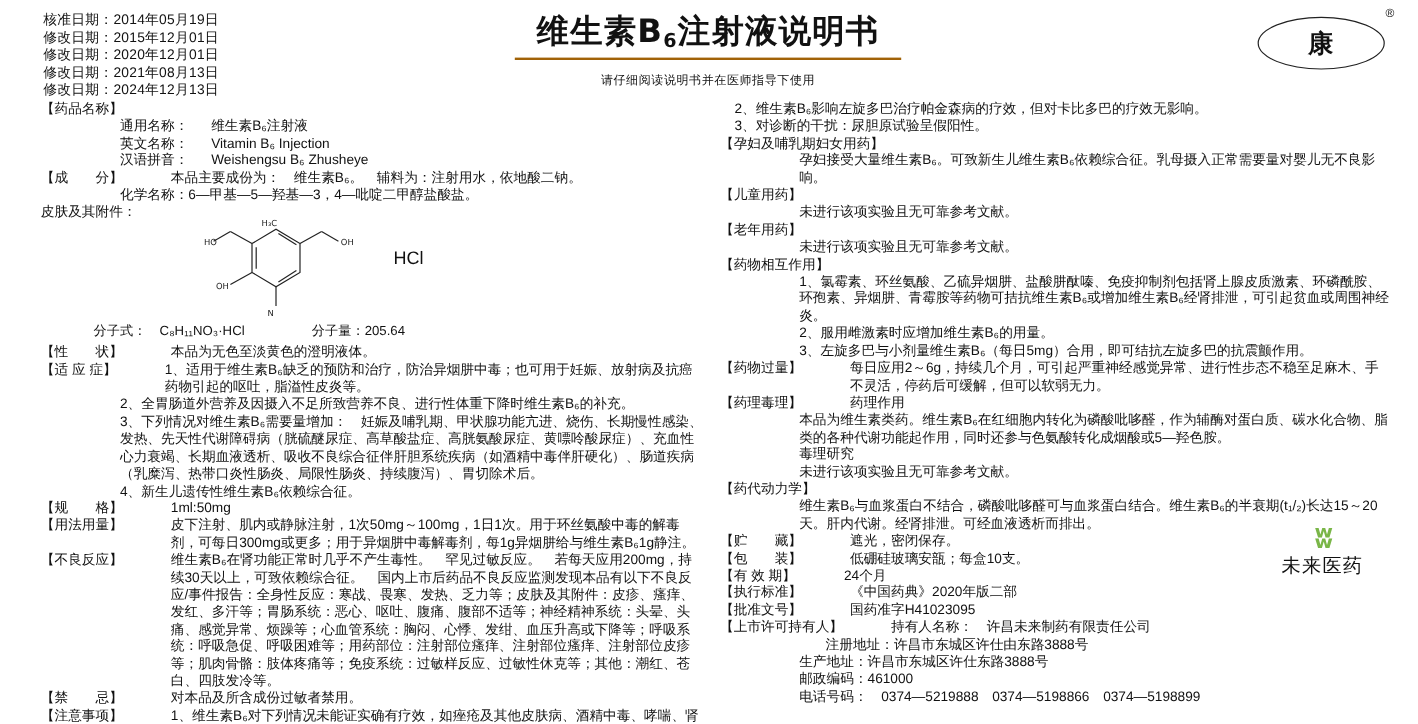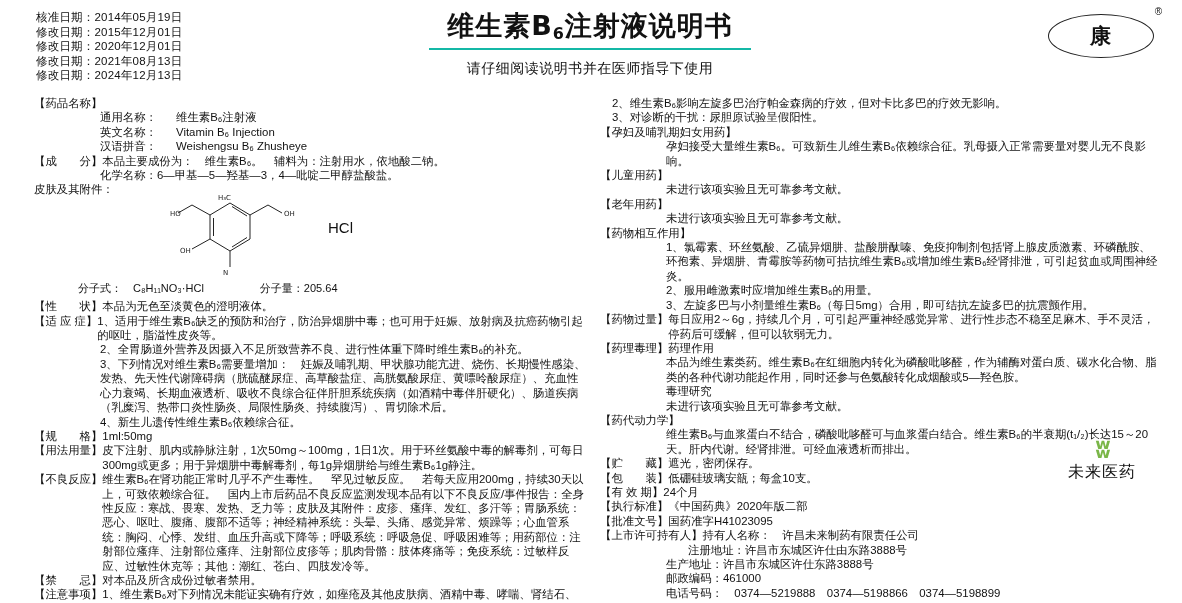--- a/index.html
+++ b/index.html
@@ -17,42 +17,42 @@
   .dates{
     position:absolute;left:36px;top:10px;
     font-size:11.5px;line-height:14.6px;letter-spacing:.2px;
   }
   .dates div{white-space:nowrap;}
   .title-wrap{
     position:absolute;left:330px;top:8px;width:520px;text-align:center;
   }
   .doc-title{
     font-size:27px;font-weight:bold;letter-spacing:1px;
-    border-bottom:2px solid #14b8a6;display:inline-block;padding:0 18px 4px 18px;
+    border-bottom:2px solid #a16207;display:inline-block;padding:0 18px 4px 18px;
     font-family:"DejaVu Sans","Liberation Sans",sans-serif;
   }
   .doc-title sub{font-size:16px;vertical-align:baseline;position:relative;top:4px;}
-  .doc-sub{font-size:14px;margin-top:10px;letter-spacing:.5px;}
+  .doc-sub{font-size:10px;margin-top:10px;letter-spacing:.5px;}
   .logo{
     position:absolute;right:22px;top:14px;width:112px;height:46px;
   }
   .logo .oval{
     width:104px;height:42px;border:1.4px solid #222;border-radius:50%;
     display:flex;align-items:center;justify-content:center;
   }
   .logo .oval span{font-size:21px;font-weight:bold;letter-spacing:1px;}
   .logo .reg{position:absolute;right:-2px;top:-8px;font-size:10px;}
 
   
-  .cols{position:absolute;top:96px;left:0;width:1182px;height:508px;}
+  .cols{position:absolute;top:84px;left:0;width:1182px;height:508px;}
   .col{position:absolute;top:0;font-size:11.4px;line-height:14.4px;}
   .col-l{left:34px;width:552px;}
   .col-r{left:600px;width:560px;}
 
-  .row{display:flex;margin-bottom:0px;}
+  .row{display:flex;margin-bottom:0px;gap:40px;}
   .lbl{white-space:nowrap;flex:0 0 auto;}
   .val{flex:1 1 auto;}
   .blk{margin-left:66px;}
   .blk2{margin-left:88px;}
 
   .kv{display:flex;}
   .kv .k{flex:0 0 76px;white-space:nowrap;}
   .kv .v{flex:1;}
 
   .struct{position:relative;height:84px;margin-left:66px;}

